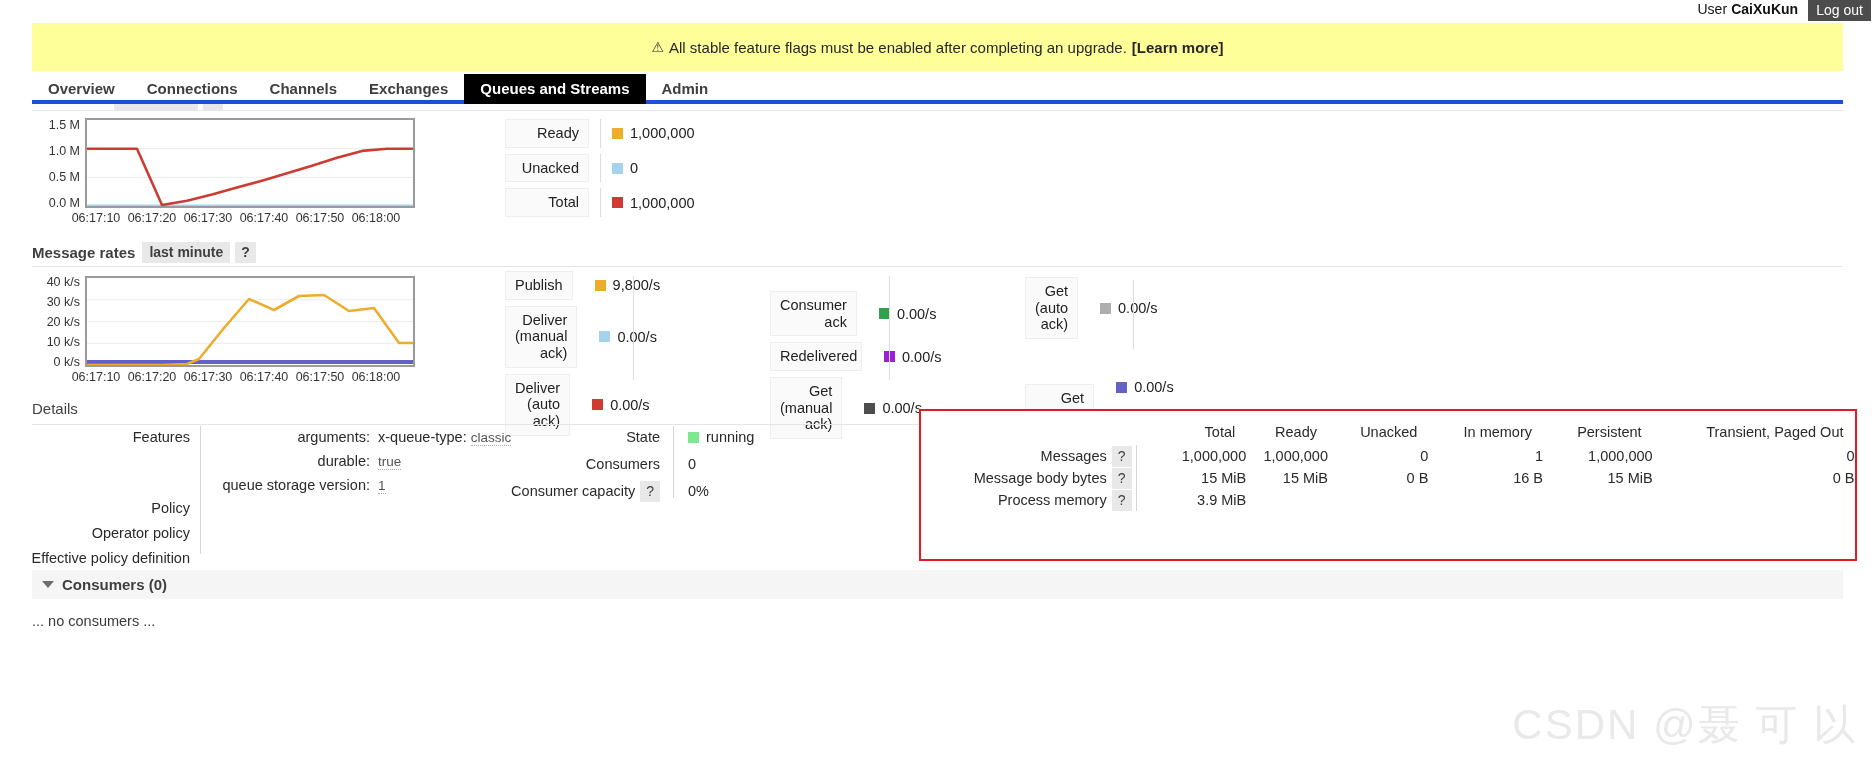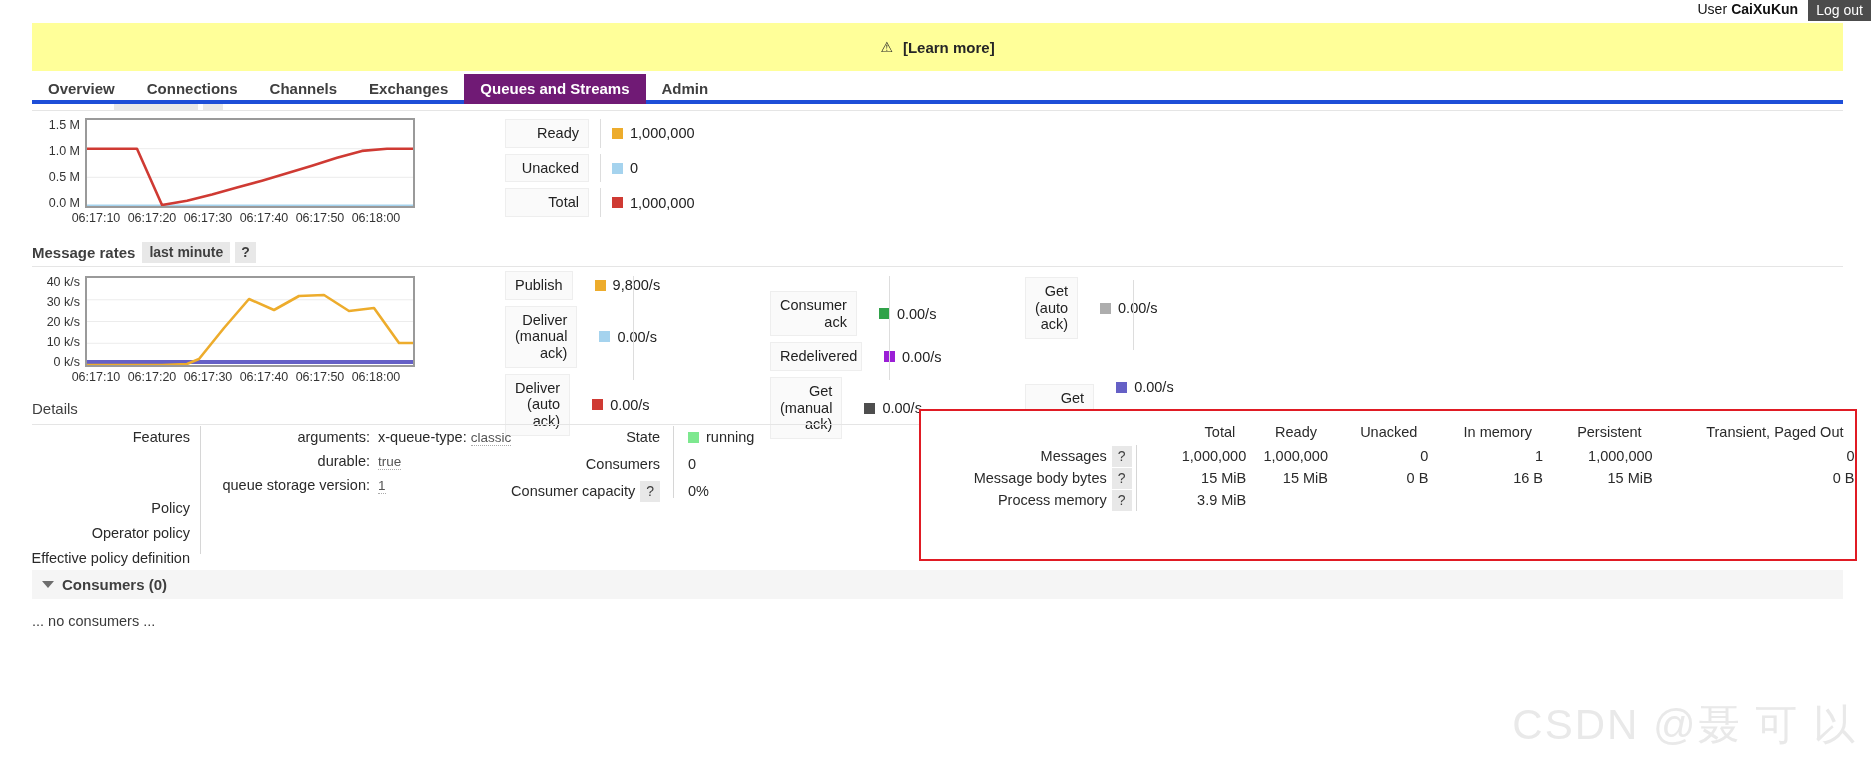--- a/index.html
+++ b/index.html
@@ -51,21 +51,21 @@
     position: absolute; top: 74px; left: 32px; right: 32px; height: 30px;
     border-bottom: 4px solid #1d4ed8;
   }
   .tabs { display: flex; align-items: flex-end; height: 30px; }
   .tab {
     font-size: 15px; font-weight: bold; color: #3f3f3f;
     padding: 6px 16px 7px 16px;
     cursor: pointer;
     white-space: nowrap;
   }
-  .tab.active { background: #701a75; color: #fff; }
+  .tab.active { background: #000000; color: #fff; }
 
   
   .content { position: absolute; top: 104px; left: 0; right: 0; bottom: 0; }
 
   .sectionhdr {
     position: absolute;
     font-size: 15px; color: #3f3f3f;
     display: flex; align-items: center;
   }
   .sectionhdr .stitle { margin-right: 7px; }
@@ -169,20 +169,21 @@
 <div id="root">
 
   <div class="userbar">
     <span class="ulabel">User</span>
     <span class="uname">CaiXuKun</span>
     <button class="logout">Log out</button>
   </div>
 
   <div class="warning">
     <span class="wtri">⚠</span>
+    <span>All stable feature flags must be enabled after completing an upgrade.</span>
     <span class="learn">[Learn more]</span>
   </div>
 
   <div class="navbar">
     <div class="tabs" id="tabs-host">
         <div class="tab">Overview</div>
         <div class="tab">Connections</div>
         <div class="tab">Channels</div>
         <div class="tab">Exchanges</div>
         <div class="tab active">Queues and Streams</div>

